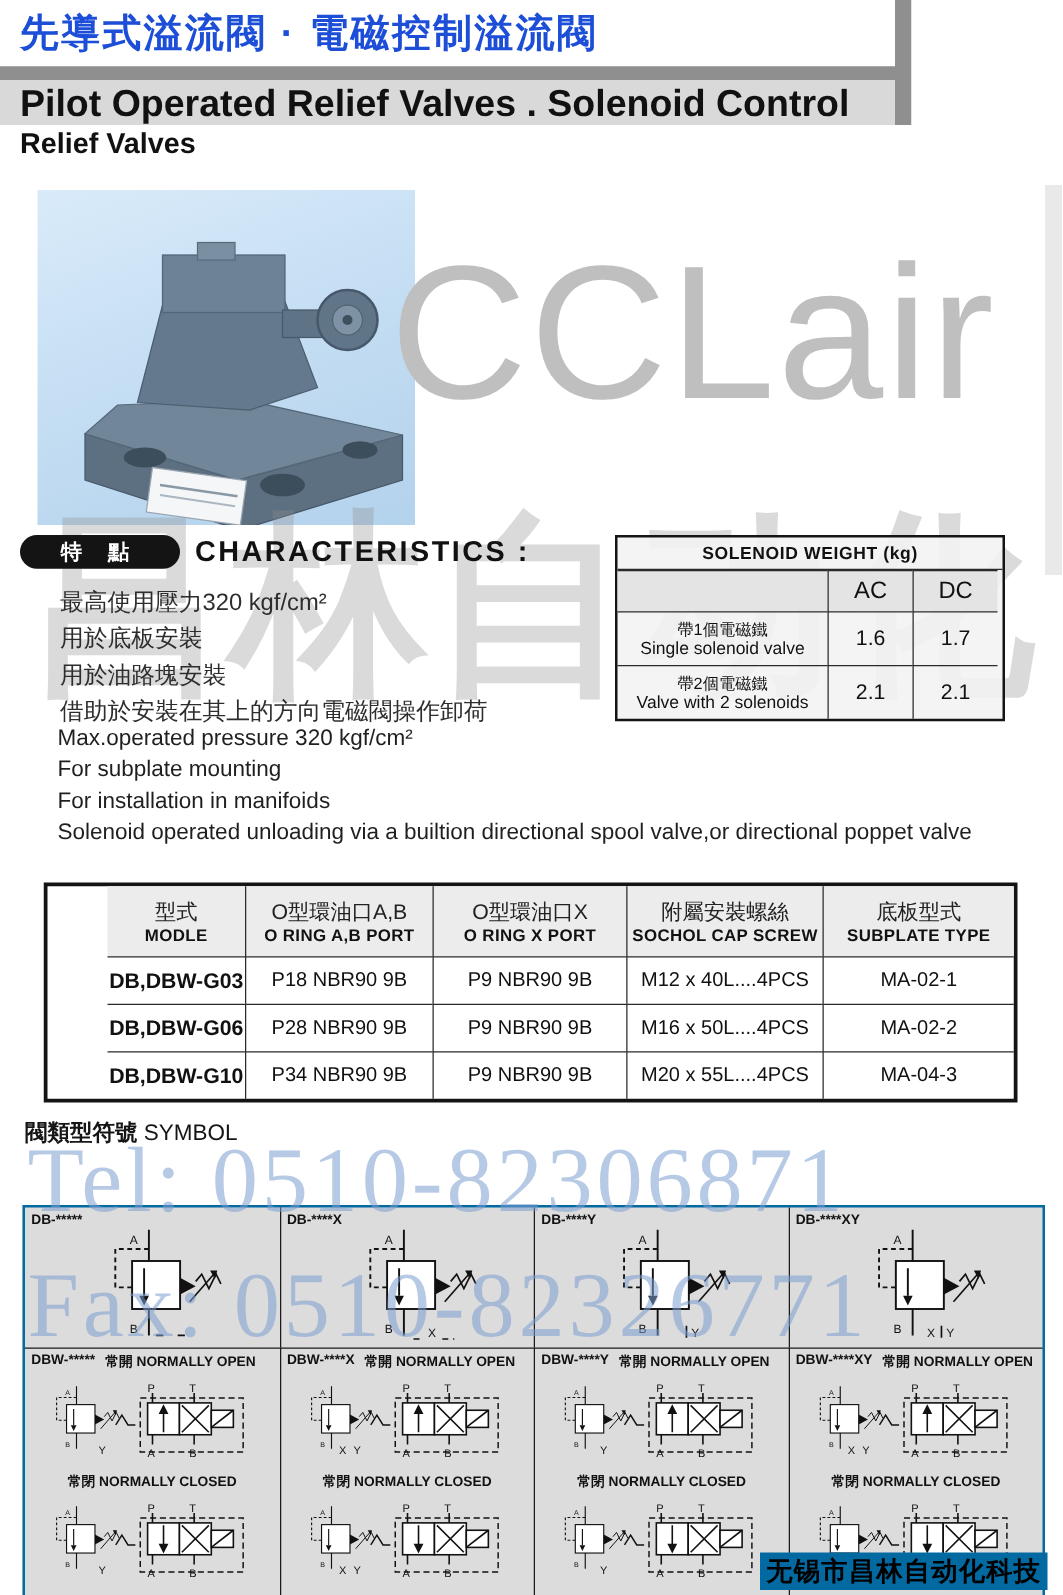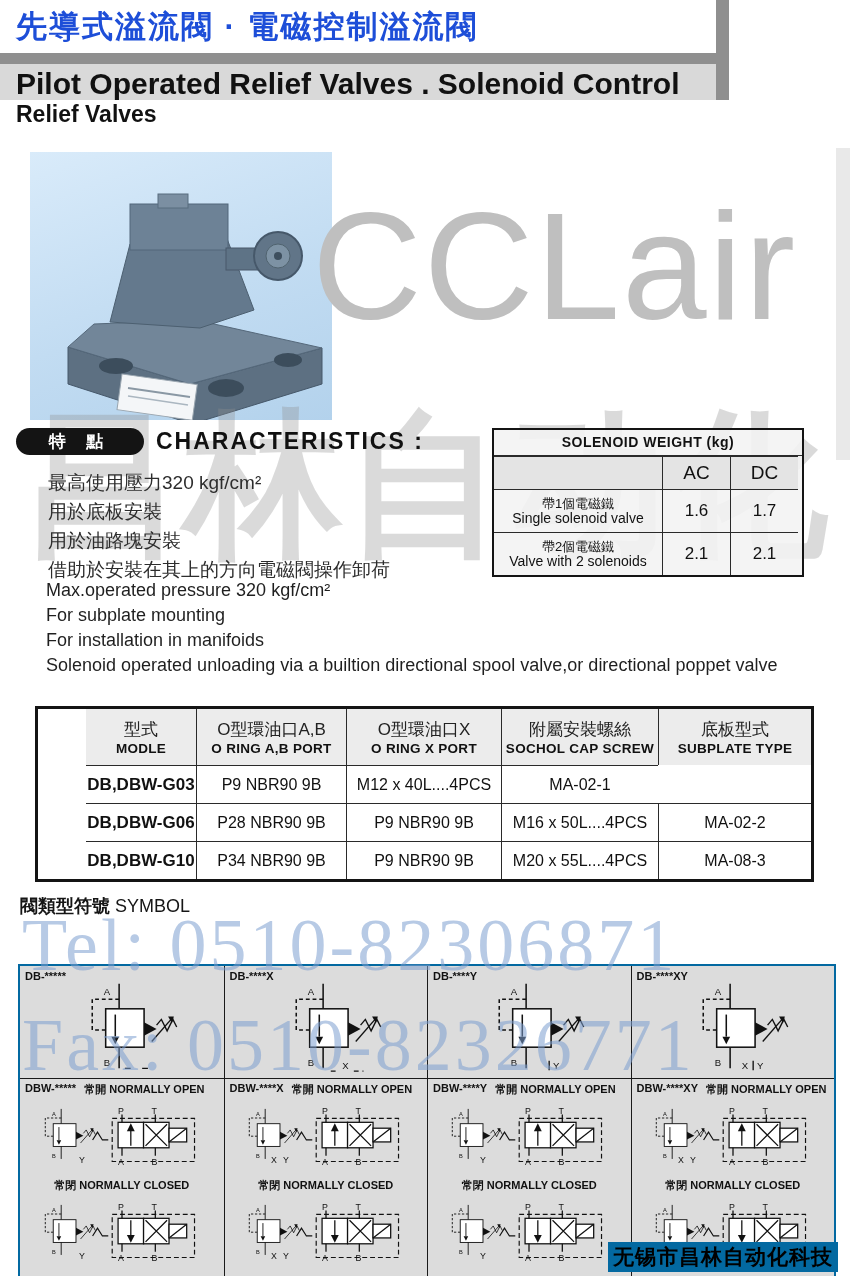--- a/index.html
+++ b/index.html
@@ -192,37 +192,38 @@
           <span class="zh">附屬安裝螺絲</span>
           <span class="en">SOCHOL CAP SCREW</span>
         </div>
       <div>
           <span class="zh">底板型式</span>
           <span class="en">SUBPLATE TYPE</span>
         </div>
     </div>
     <div class="spec-row body">
       <div class="model">DB,DBW-G03</div>
+      <div>P18 NBR90 9B</div>
       <div>P9 NBR90 9B</div>
       <div>M12 x 40L....4PCS</div>
       <div>MA-02-1</div>
     </div>
     <div class="spec-row body">
       <div class="model">DB,DBW-G06</div>
       <div>P28 NBR90 9B</div>
       <div>P9 NBR90 9B</div>
       <div>M16 x 50L....4PCS</div>
       <div>MA-02-2</div>
     </div>
     <div class="spec-row body">
       <div class="model">DB,DBW-G10</div>
       <div>P34 NBR90 9B</div>
       <div>P9 NBR90 9B</div>
       <div>M20 x 55L....4PCS</div>
-      <div>MA-08-3</div>
+      <div>MA-04-3</div>
     </div>
   </div>
 
   <svg class="defs-hidden" aria-hidden="true">
     <defs>
       <g id="g-relief" stroke="#111" stroke-width="1.6" fill="none">
         <path d="M62 4 V30"></path>
         <text x="46" y="16" stroke="none" fill="#111" font-size="10">A</text>
         <path d="M62 20 H34 V52 H48" stroke-dasharray="4 3"></path>
         <rect x="48" y="30" width="40" height="40" fill="#fff"></rect>

